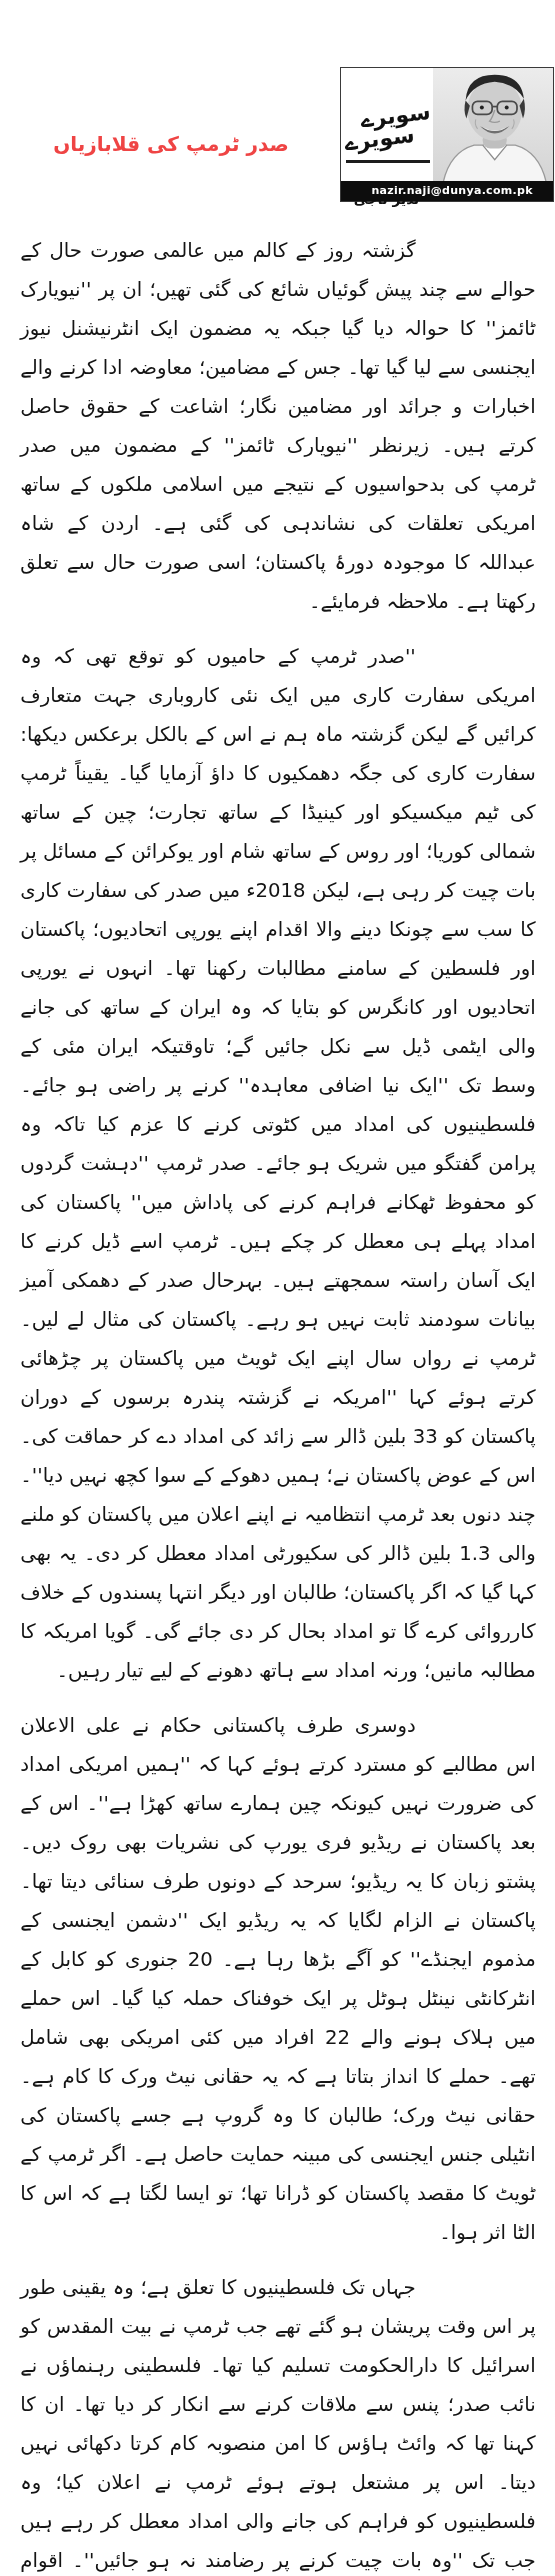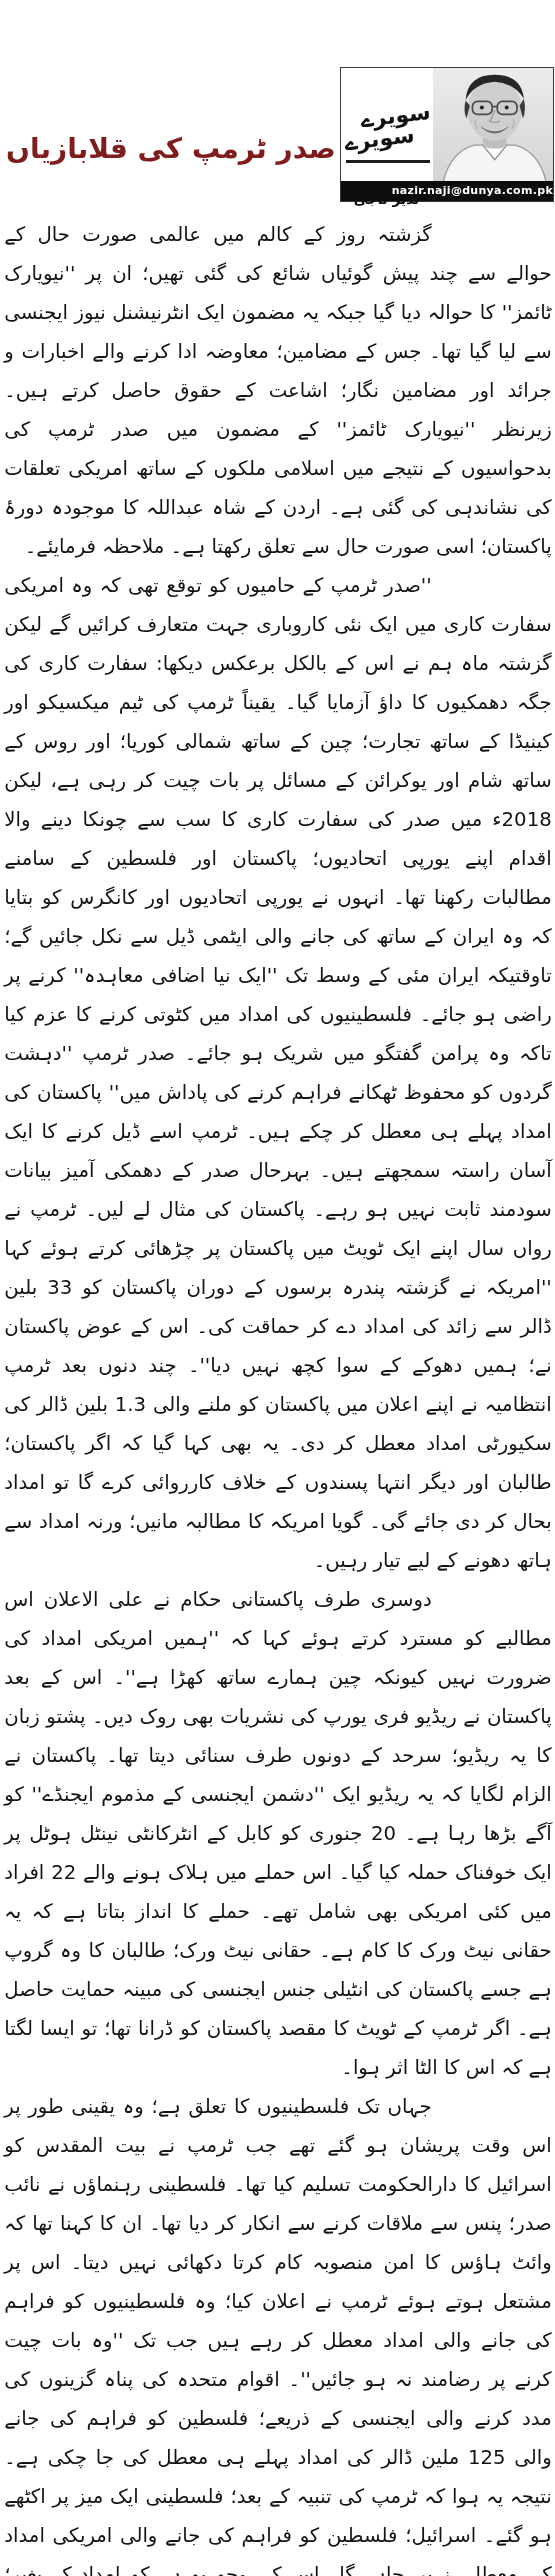--- a/index.html
+++ b/index.html
@@ -30,35 +30,35 @@
   }
   .byline{
     position:absolute;left:0;top:97px;width:91px;
     text-align:center;font-size:13.7px;font-weight:bold;color:#111;direction:rtl;margin-top:26px;
   }
   .email-bar{
     position:absolute;left:0;bottom:0;width:100%;height:19.7px;
     background:#0d0d0d;color:#ffffff;
     font-size:11px;font-weight:bold;line-height:19.7px;
     padding-left:10.3px;box-sizing:border-box;letter-spacing:0.3px;
-    direction:ltr;text-align:right;
+    direction:ltr;text-align:center;
   }
   
   .article-title{
     position:absolute;top:132px;left:0;width:342px;
     text-align:center;direction:rtl;
-    font-size:28px;font-weight:bold;color:#7f1d1d;
+    font-size:20px;font-weight:bold;color:#ef4444;
   }
   
   .article-body{
     position:absolute;top:215px;left:4.3px;right:4.3px;
     direction:rtl;text-align:justify;
     font-size:19.7px;line-height:39px;color:#141414;
   }
-  .article-body p{margin:0;text-indent:120px;}
+  .article-body p{margin:16px;text-indent:120px;}
 </style>
 </head>
 <body>
 
 <div id="page">
 
   <div class="header-box">
 
     <div class="photo">
       <svg viewBox="0 0 140 133" width="120" height="114">

